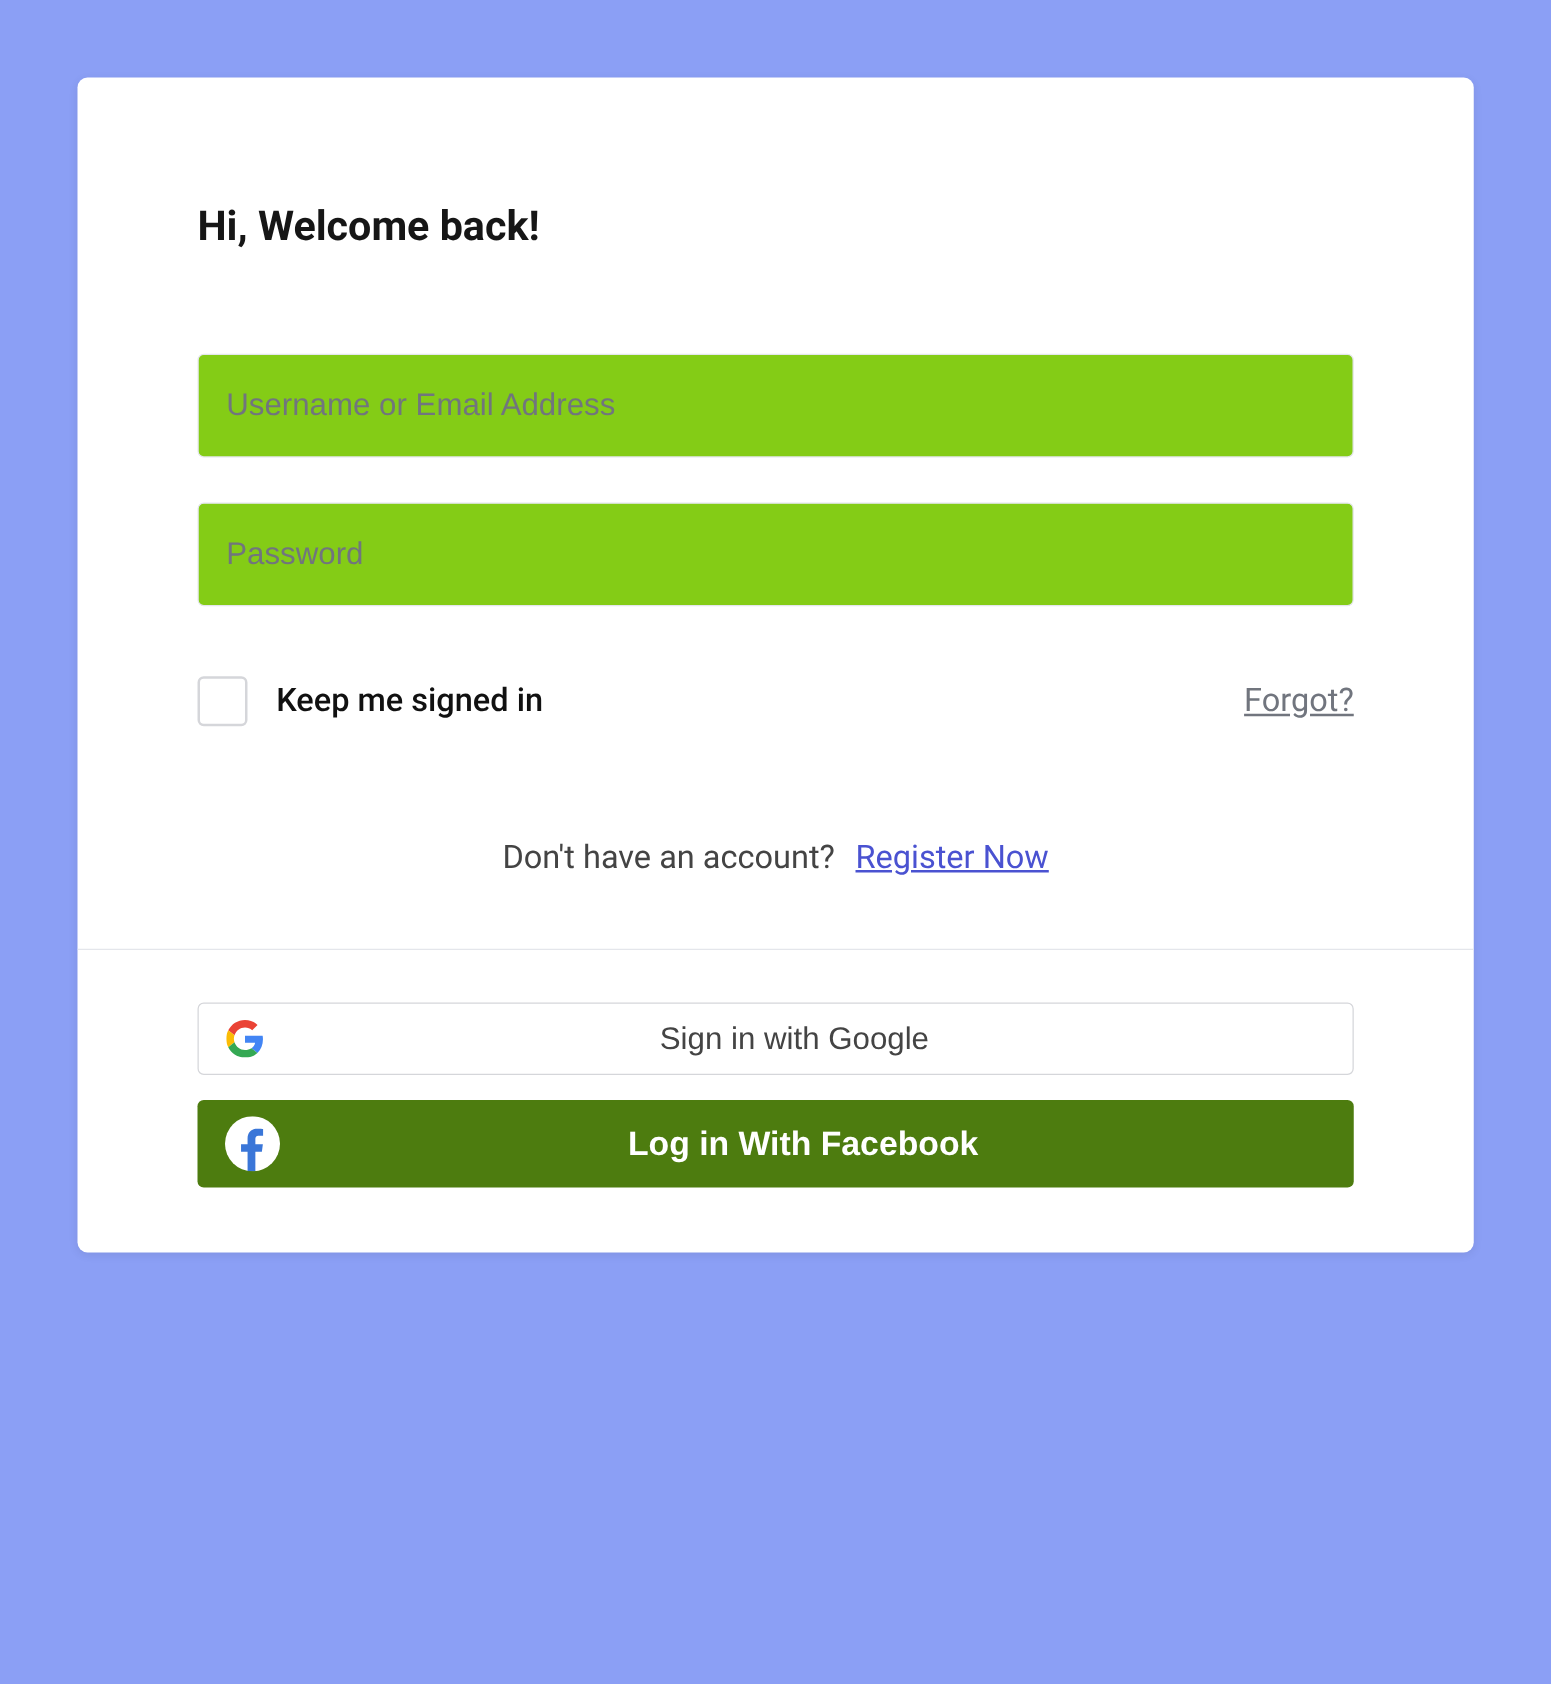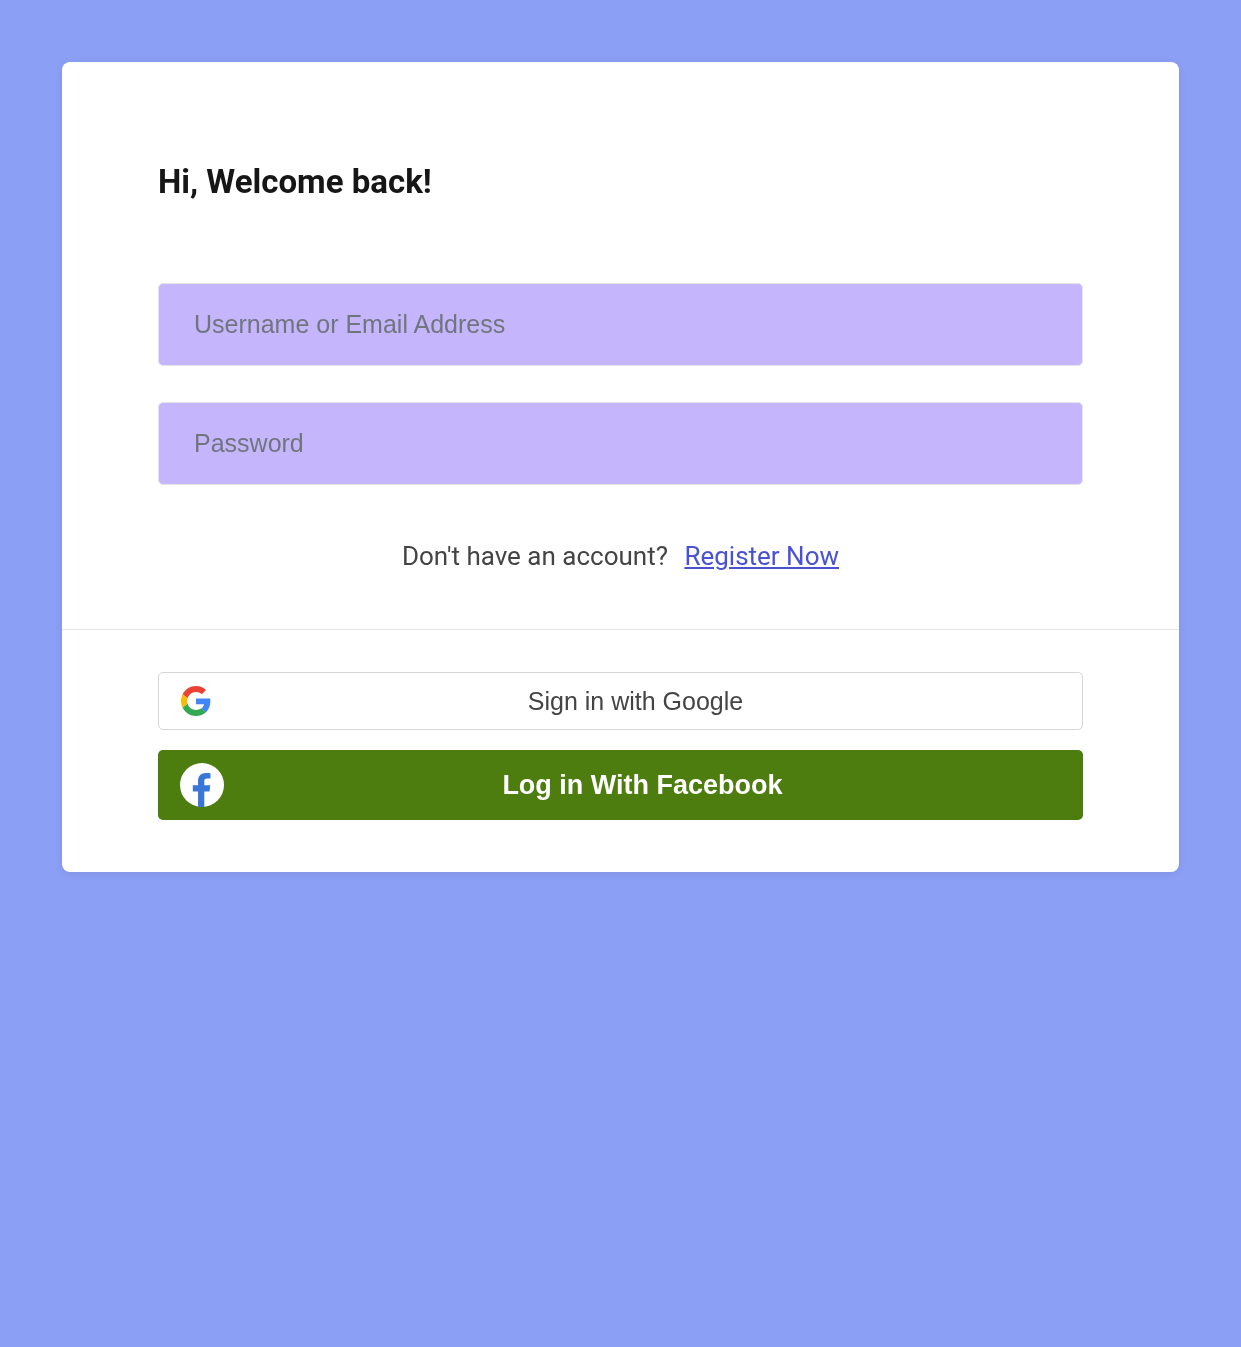--- a/index.html
+++ b/index.html
@@ -23,24 +23,24 @@
       padding: 100px 96px 58px 96px;
     }
     .heading {
       font-size: 33px;
       font-weight: 700;
       color: #161616;
       margin-bottom: 82px;
     }
     .field {
       width: 100%;
-      background: #c4b5fd;
+      background: #84cc16;
       border: 1px solid #e4e6eb;
       border-radius: 5px;
-      padding: 26px 35px;
+      padding: 26px 22px;
       font-size: 25px;
       color: #222;
       margin-bottom: 36px;
     }
     .field::placeholder {
       color: #71757e;
     }
     .field:last-of-type {
       margin-bottom: 56px;
     }
@@ -142,20 +142,27 @@
 <body>
 
 <div class="card">
   <div class="card-body">
     <h1 class="heading">Hi, Welcome back!</h1>
 
     <input type="text" class="field" placeholder="Username or Email Address" style="">
 
     <input type="password" class="field" placeholder="Password" style="">
 
+    <div class="row">
+      <div class="check-wrap">
+        <input type="checkbox" class="checkbox" id="keep" style="">
+        <label for="keep" class="check-label">Keep me signed in</label>
+      </div>
+      <a class="forgot">Forgot?</a>
+    </div>
 
 
     <div class="signup-row">
       <span>Don't have an account?</span>
       <a class="signup-link">Register Now</a>
     </div>
   </div>
 
   <div class="card-footer">
     <button class="social-btn google-btn">

